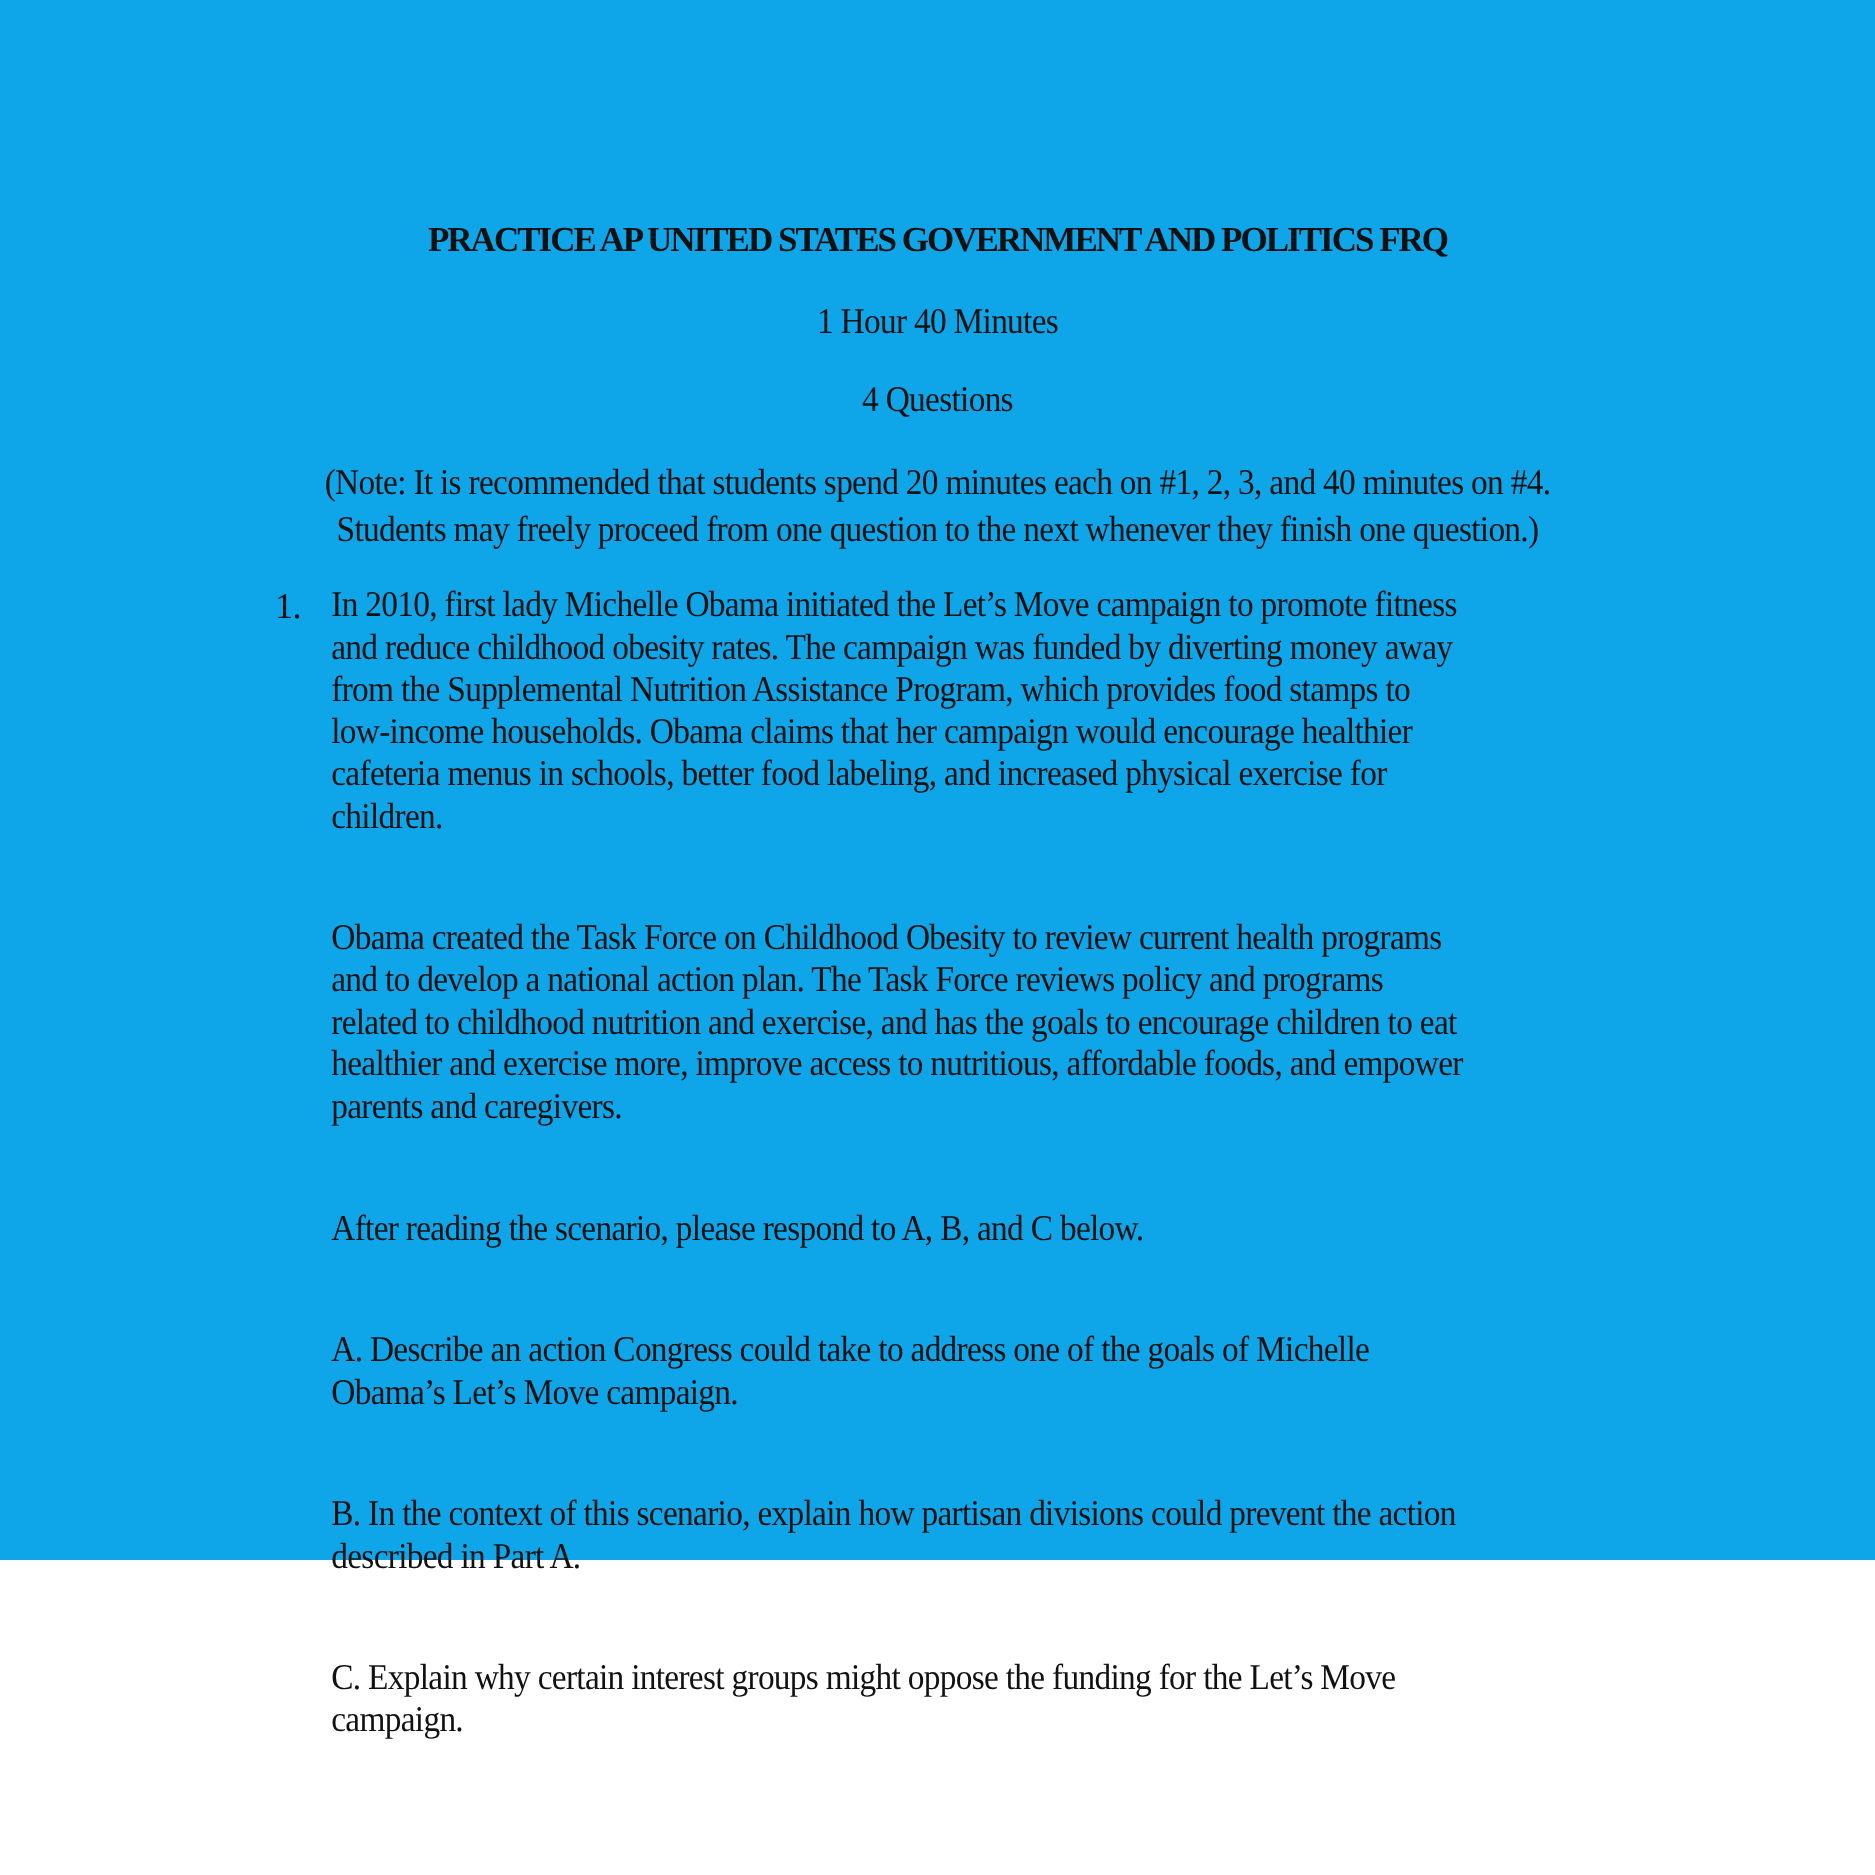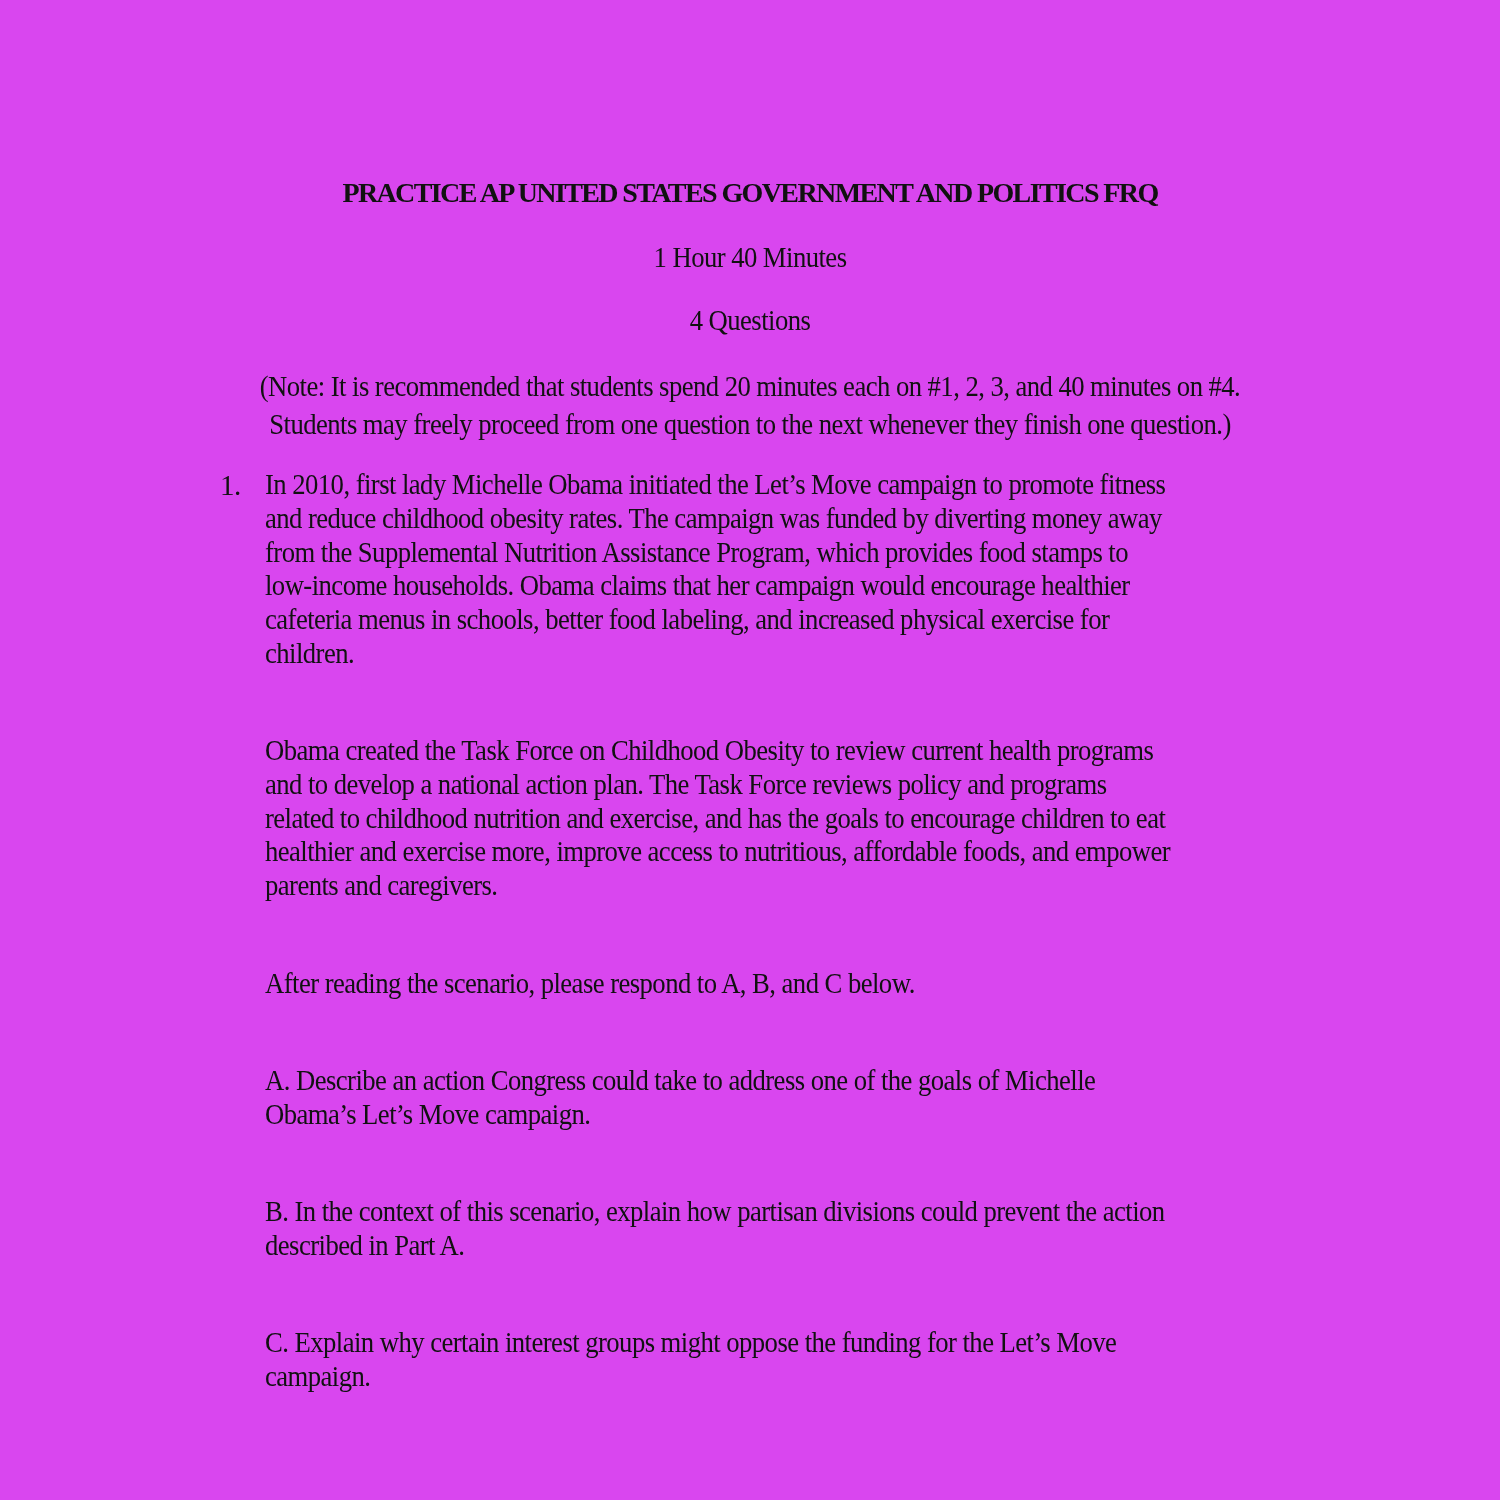--- a/index.html
+++ b/index.html
@@ -11,22 +11,22 @@
       width: 1500px;
       height: 1500px;
       position: relative;
       overflow: hidden;
       font-family: "Liberation Serif", "DejaVu Serif", serif;
       color: #111111;
     }
     .page {
       position: absolute;
       left: 0; top: 0;
-      width: 1500px; height: 1500px;
-      background: #d946ef;
+      width: 1500px; height: 1248px;
+      background: #0ea5e9;
     }
     .title {
       position: absolute;
       left: 0; width: 1500px;
       top: 176px;
       text-align: center;
       font-weight: bold;
       font-size: 28px;
       letter-spacing: -1.6px;
       line-height: 34px;

